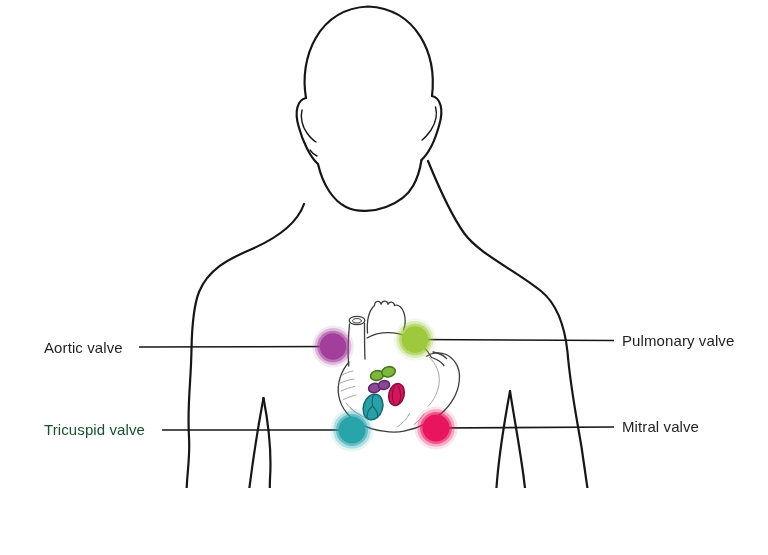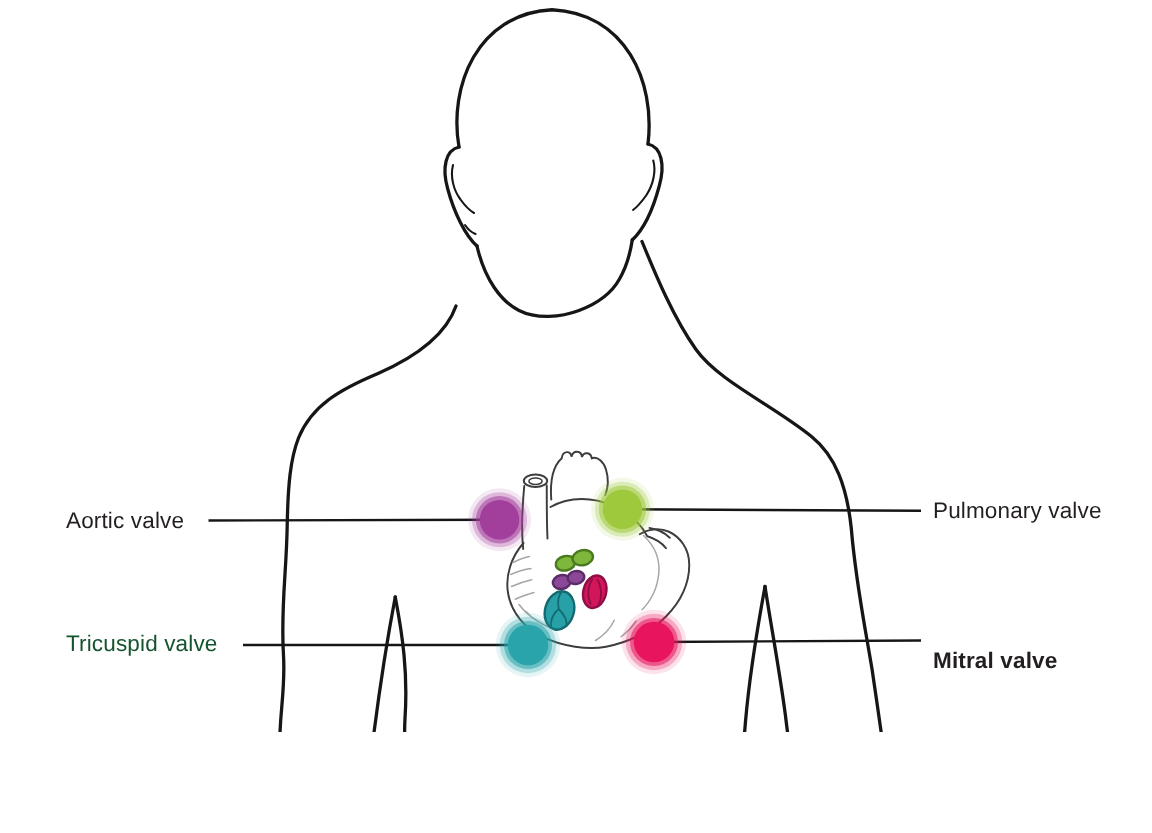--- a/index.html
+++ b/index.html
@@ -15,21 +15,21 @@
     position:absolute;
     font-size:15px;
     line-height:16px;
     color:#231f20;
     white-space:nowrap;
     letter-spacing:0.1px;
   }
   #label-aortic   {left:44px;  top:340px;}
   #label-tricuspid{left:44px;  top:422px;}
   #label-pulmonary{left:622px; top:333px;}
-  #label-mitral   {left:622px; top:433px;font-weight:bold;}
+  #label-mitral   {left:622px; top:419px;}
 </style>
 </head>
 <body>
 
 <div class="stage">
 
   <svg width="768" height="555" viewBox="0 0 768 555">
 
     <g fill="none" stroke-width="2.2" stroke-linecap="round" stroke-linejoin="round" stroke="#161616">
       <path d="M 306,98 C 299,58 318,9 368,6.5 C 417,9 437,54 432,96"></path>

